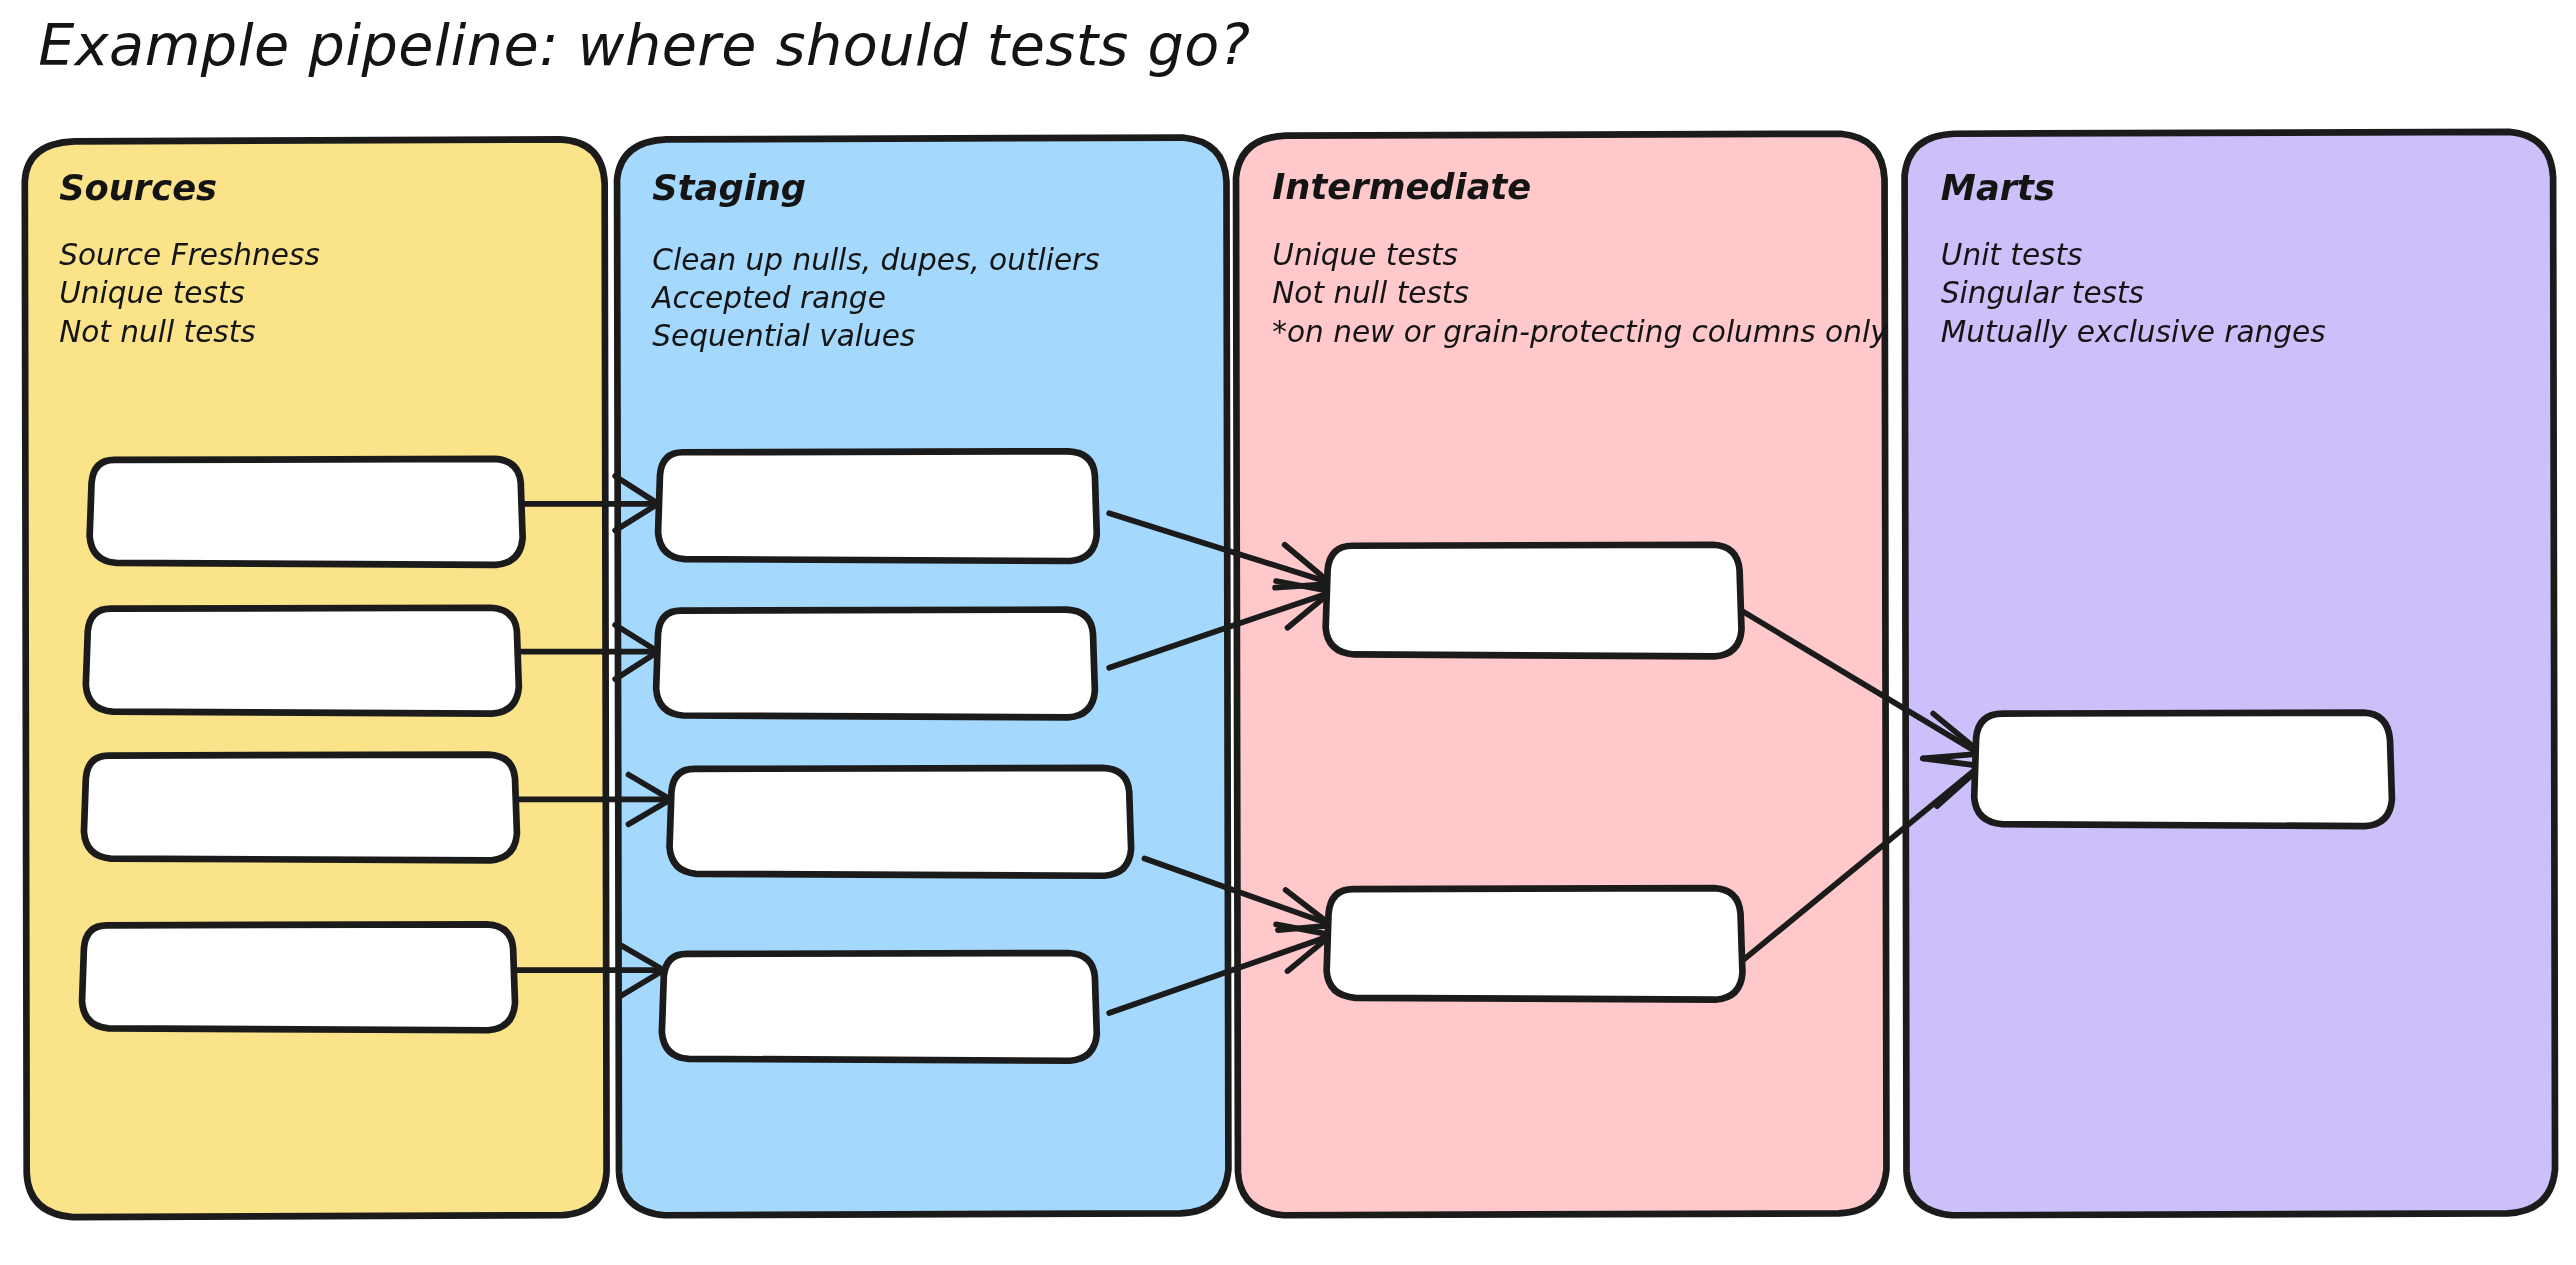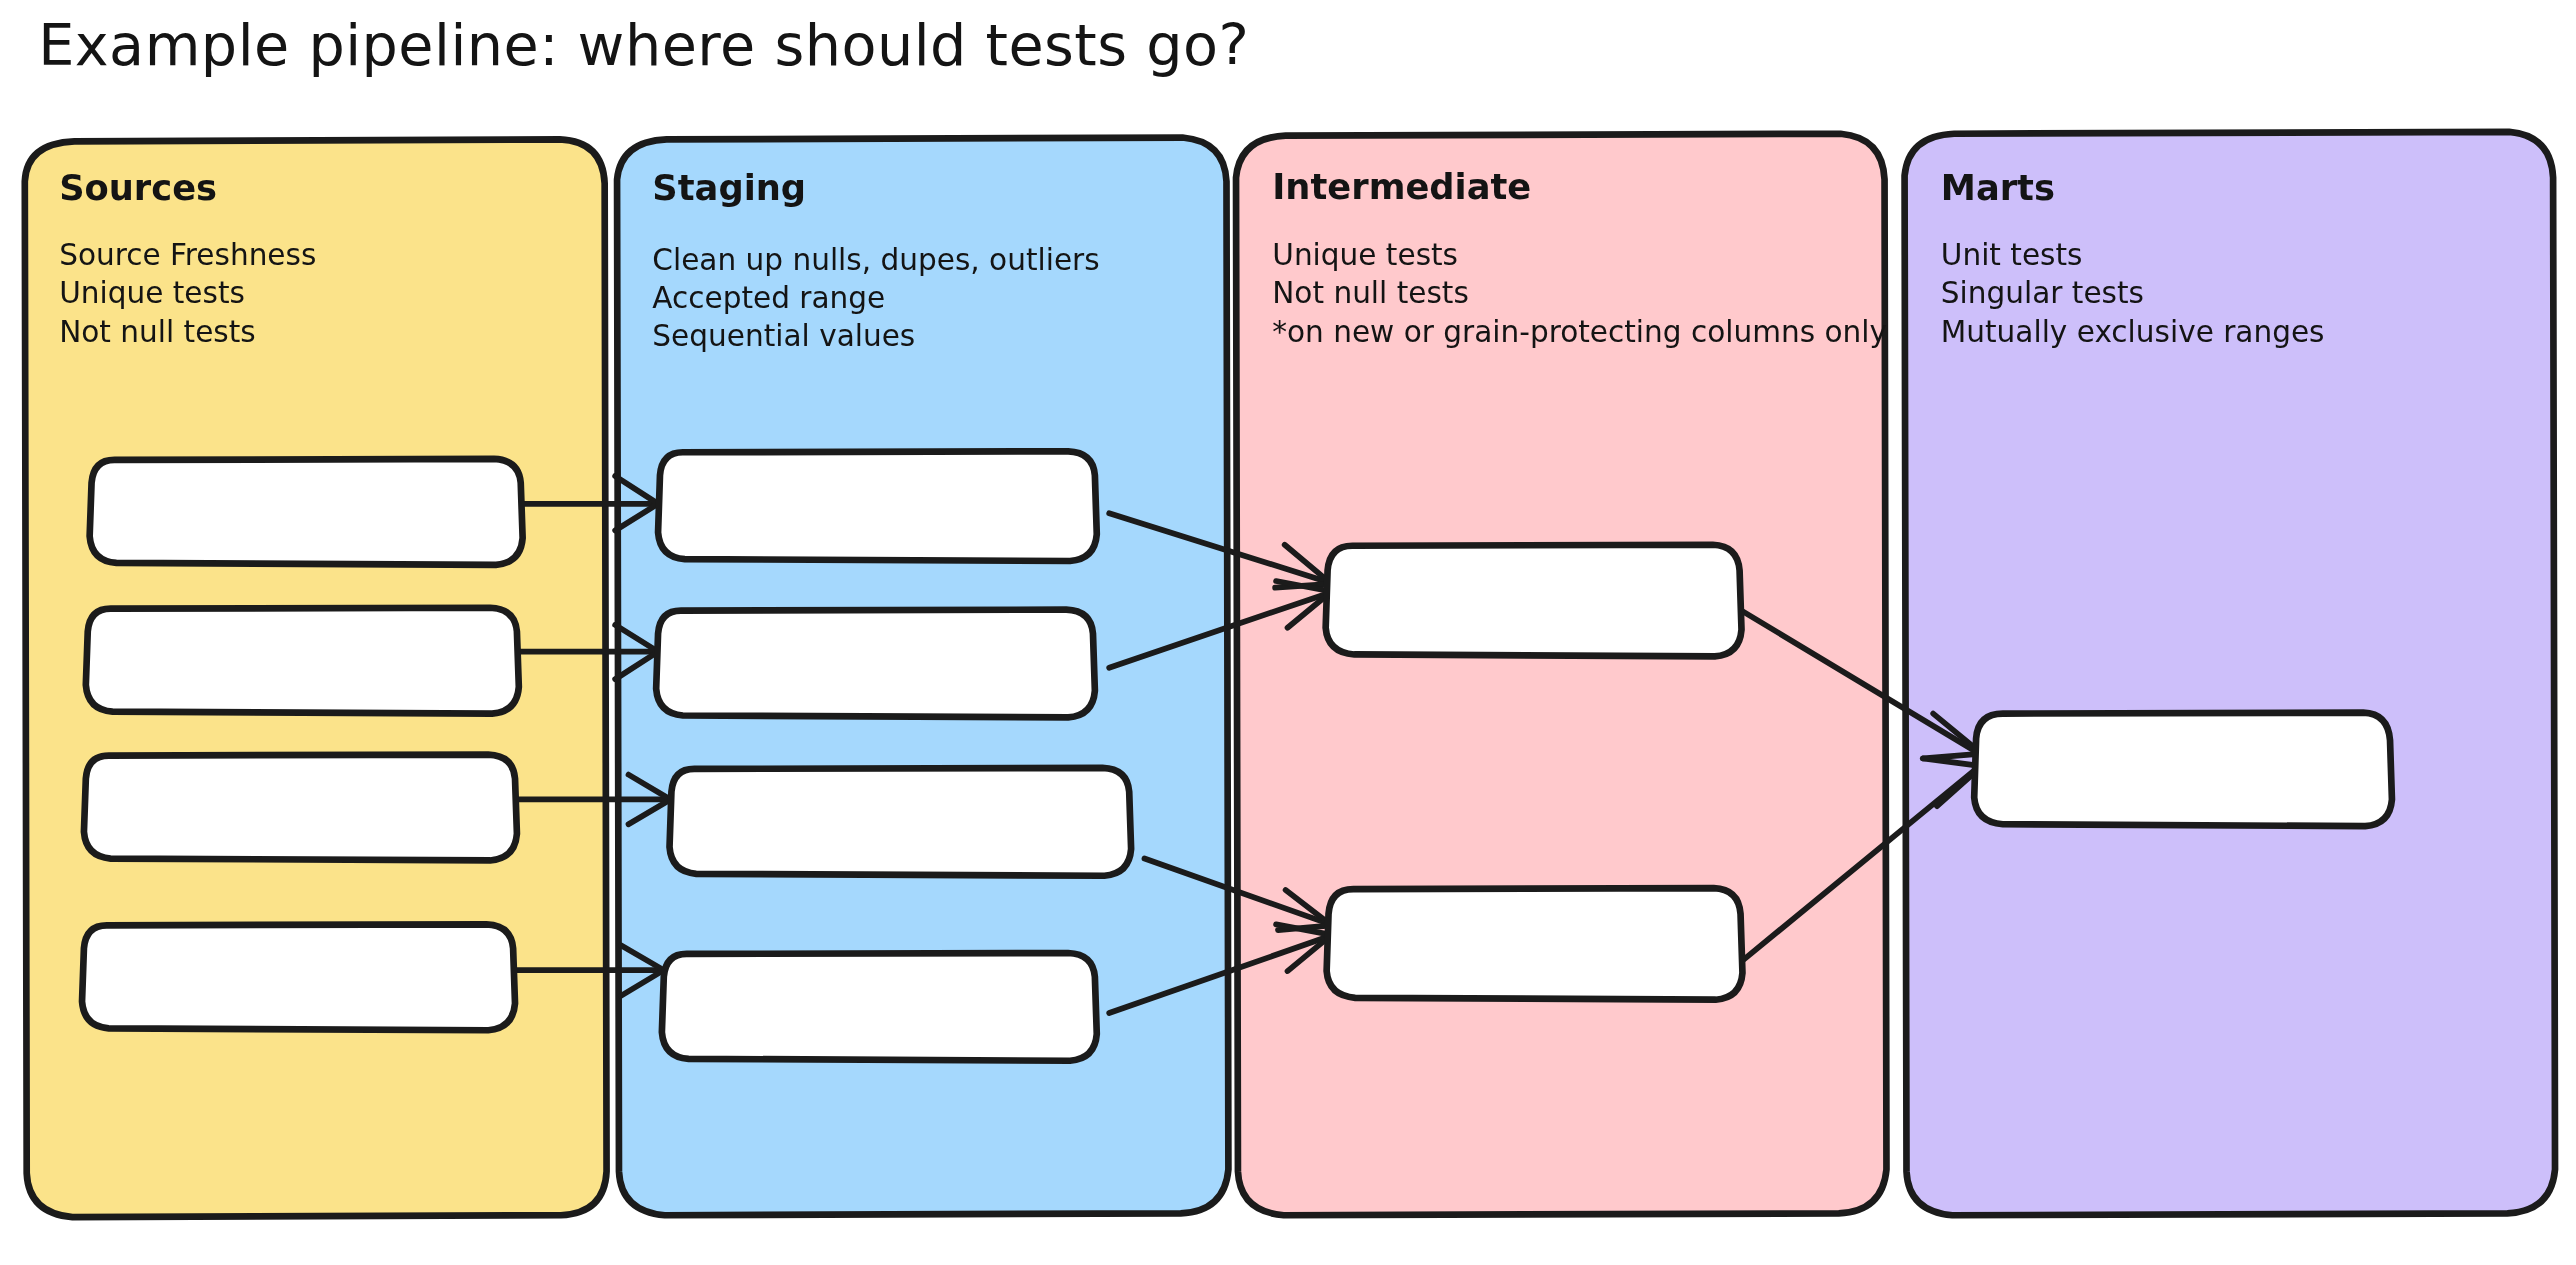--- a/index.html
+++ b/index.html
@@ -13,20 +13,21 @@
     height: 1266px;
     overflow: hidden;
     font-family: "DejaVu Sans", sans-serif;
     position: relative;
   }
   #diagram-root {
     position: absolute;
     top: 0; left: 0;
     width: 2328px;
     height: 1266px;
+    font-style: italic;
   }
   svg#canvas {
     display: block;
     width: 2576px;
     height: 1266px;
   }
   .panel-shape {
     stroke: #1b1b1b;
     stroke-width: 7;
     stroke-linejoin: round;

